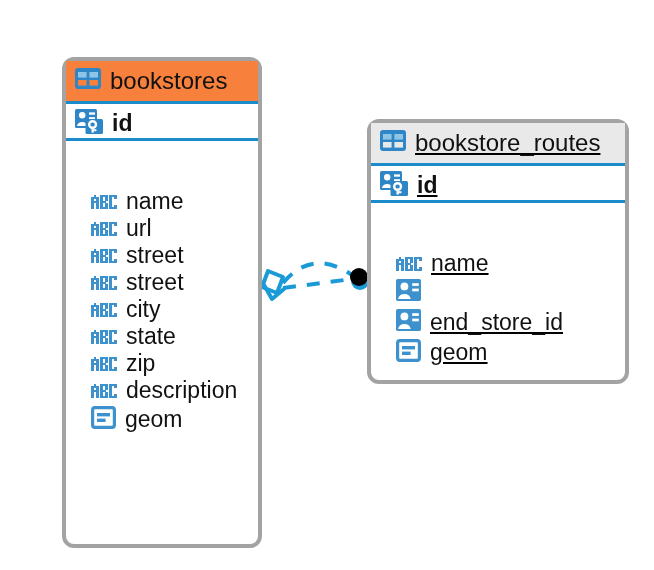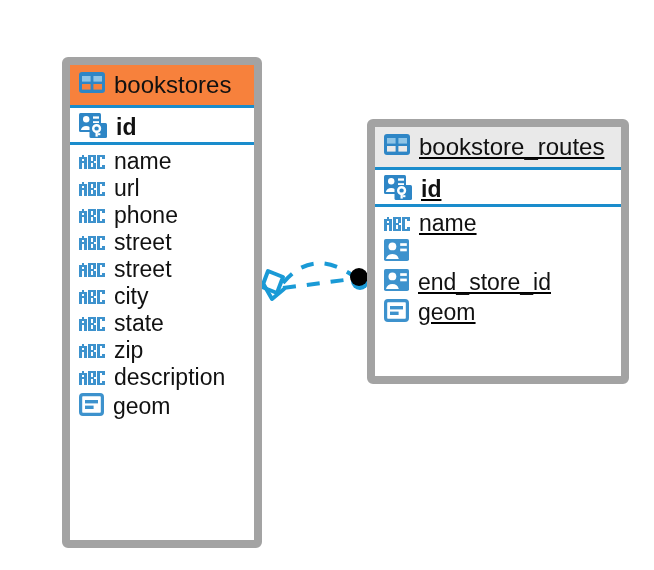--- a/index.html
+++ b/index.html
@@ -10,39 +10,39 @@
     overflow:hidden;
     position:relative;
   }
   #canvas{position:absolute;inset:0;}
 
   
   .entity{
     position:absolute;
     box-sizing:border-box;
     background:#ffffff;
-    border:8px solid #a3a3a3;
-    border-radius:6px;
+    border:4px solid #a3a3a3;
+    border-radius:12px;
   }
   .ent-header{
     display:flex;align-items:center;
     gap:9px;
     padding:6px 10px 6px 9px;
     box-sizing:border-box;
     font-size:24px;
     color:#111111;
     white-space:nowrap;
   }
   .ent-header.orange{background:#f7813c;}
   .ent-header.grey{background:#e9e9e9;}
 
   .pk-sep{height:3px;background:#1a8ccc;width:100%;}
   .hdr-sep{height:3px;background:#1a8ccc;width:100%;}
 
-  .ent-body{padding:3px 0 4px 0;}
+  .ent-body{padding:3px 0 4px 16px;margin-top:44px;}
   .field{
     display:flex;align-items:center;
     gap:9px;
     padding:2px 10px 2px 9px;
     box-sizing:border-box;
     font-size:23px;
     color:#111111;
     white-space:nowrap;
     line-height:1.0;
   }
@@ -133,30 +133,20 @@
         <span class="icon ico-abc">
           <svg width="26" height="14" viewBox="0 0 26 14">
             <path d="M0 14 V2 H3 V0 H5 V2 H8 V14 H5 V8 H3 V14 Z M3 4 V6 H5 V4 Z" fill="#3d92cd"></path>
             <path d="M9 0 H17 V6 H15 V8 H17 V14 H9 Z M12 2 V6 H14 V2 Z M12 8 V12 H14 V8 Z" fill="#3d92cd"></path>
             <path d="M18 0 H26 V4 H23 V2 H21 V12 H23 V10 H26 V14 H18 Z" fill="#3d92cd"></path>
           </svg>
         </span>
         <span class="field-name">url</span>
       </div>
 
-      <div class="field">
-        <span class="icon ico-abc">
-          <svg width="26" height="14" viewBox="0 0 26 14">
-            <path d="M0 14 V2 H3 V0 H5 V2 H8 V14 H5 V8 H3 V14 Z M3 4 V6 H5 V4 Z" fill="#3d92cd"></path>
-            <path d="M9 0 H17 V6 H15 V8 H17 V14 H9 Z M12 2 V6 H14 V2 Z M12 8 V12 H14 V8 Z" fill="#3d92cd"></path>
-            <path d="M18 0 H26 V4 H23 V2 H21 V12 H23 V10 H26 V14 H18 Z" fill="#3d92cd"></path>
-          </svg>
-        </span>
-        <span class="field-name">phone</span>
-      </div>
 
       <div class="field">
         <span class="icon ico-abc">
           <svg width="26" height="14" viewBox="0 0 26 14">
             <path d="M0 14 V2 H3 V0 H5 V2 H8 V14 H5 V8 H3 V14 Z M3 4 V6 H5 V4 Z" fill="#3d92cd"></path>
             <path d="M9 0 H17 V6 H15 V8 H17 V14 H9 Z M12 2 V6 H14 V2 Z M12 8 V12 H14 V8 Z" fill="#3d92cd"></path>
             <path d="M18 0 H26 V4 H23 V2 H21 V12 H23 V10 H26 V14 H18 Z" fill="#3d92cd"></path>
           </svg>
         </span>
         <span class="field-name">street</span>

